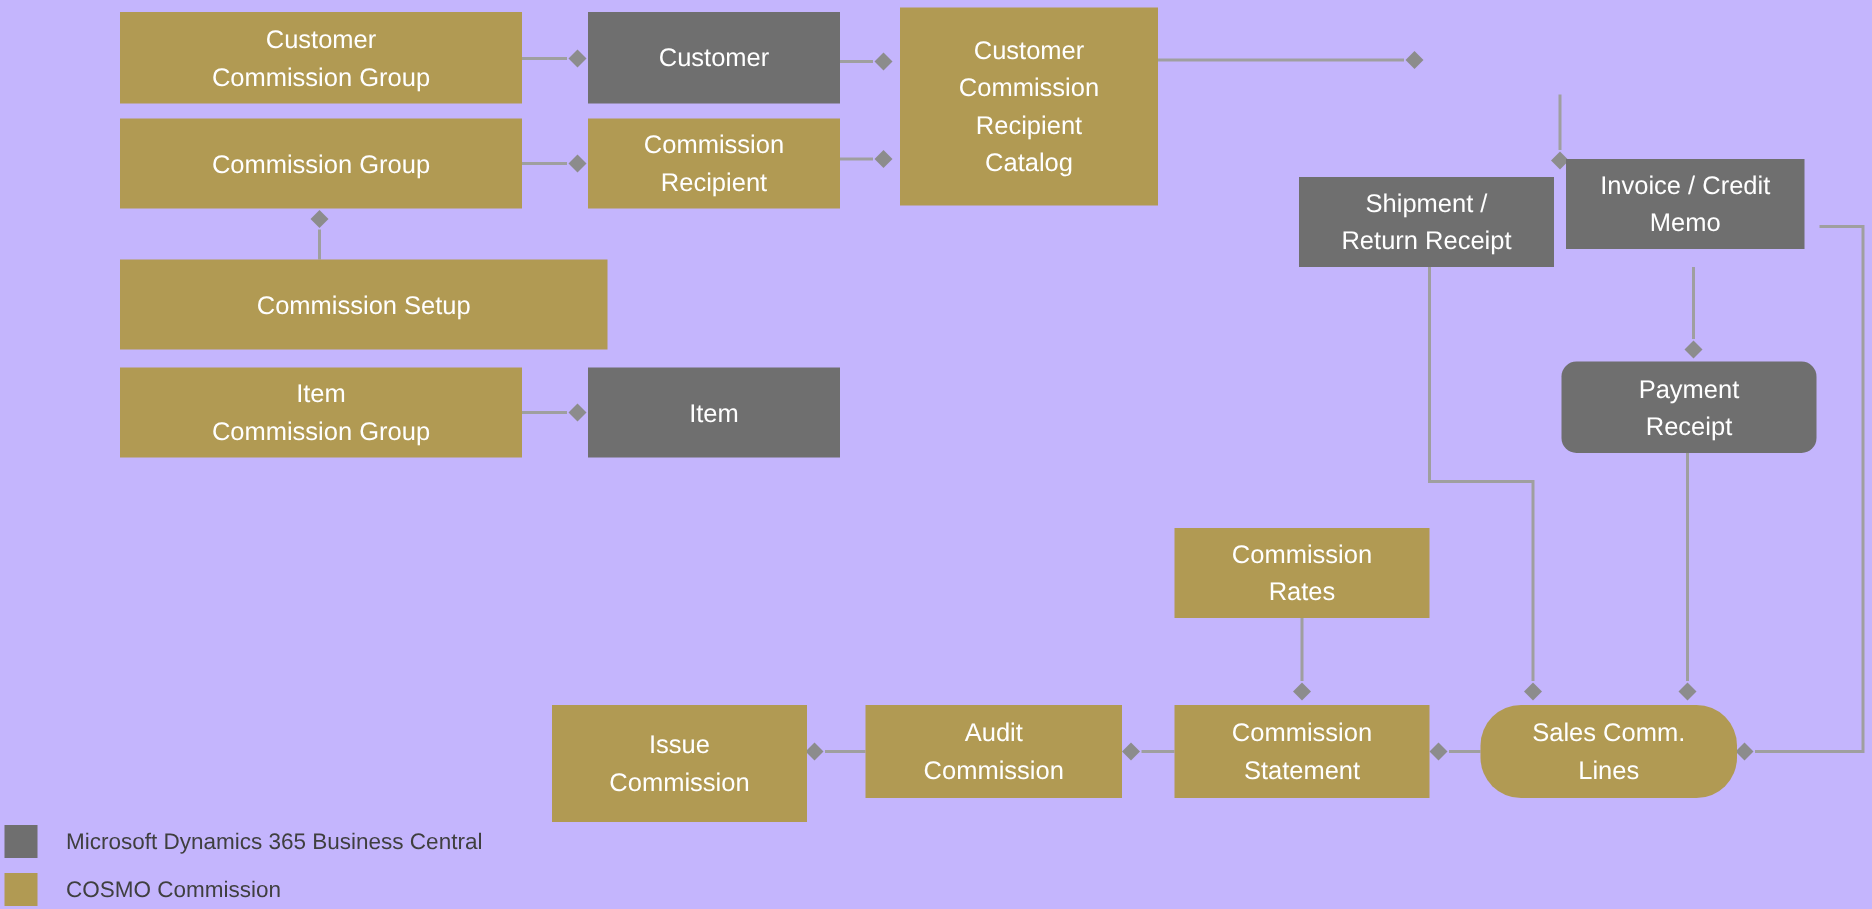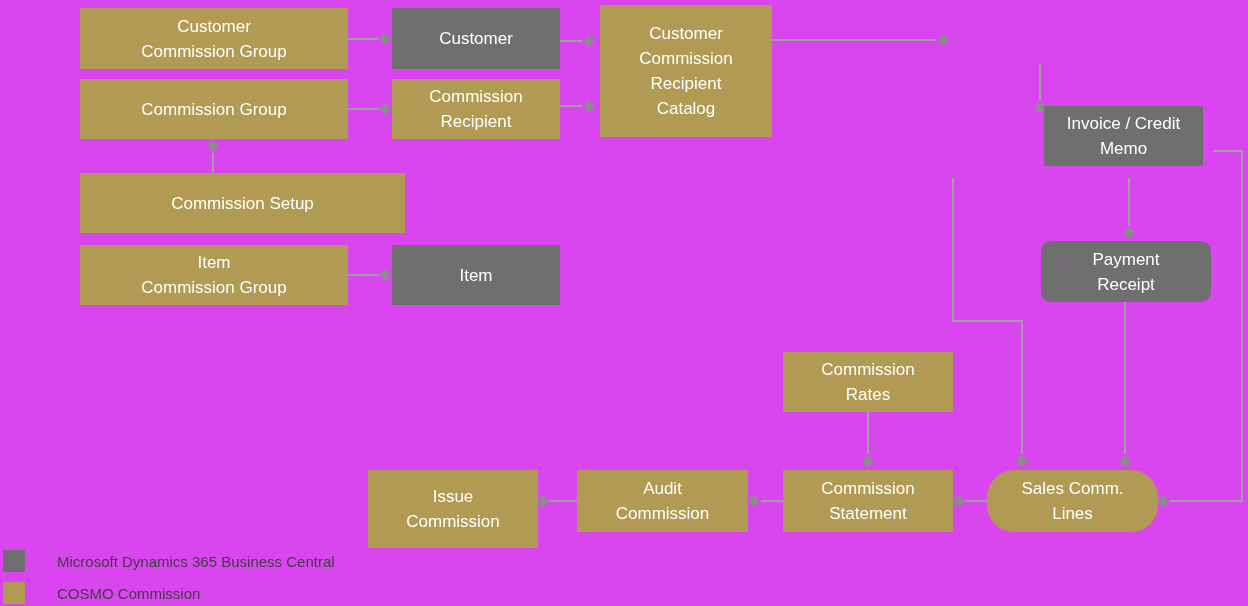--- a/index.html
+++ b/index.html
@@ -1,20 +1,20 @@
 <!DOCTYPE html>
 <html><head>
 <meta charset="utf-8">
 <style>
   html, body { margin: 0; padding: 0; background: #ffffff; }
   #canvas {
     position: relative;
     width: 1248px;
     height: 606px;
-    background: #d946ef;
+    background: #c4b5fd;
     overflow: hidden;
     font-family: "Liberation Sans", "DejaVu Sans", sans-serif;
   }
   #edges-svg {
     position: absolute;
     left: 0; top: 0;
     width: 1248px; height: 606px;
     z-index: 1;
   }
   .edge {
@@ -47,21 +47,21 @@
     left: 3px;
     top: 550px;
     z-index: 2;
     display: flex;
     flex-direction: column;
     gap: 10px;
   }
   .legend-row {
     display: flex;
     align-items: center;
-    gap: 32px;
+    gap: 19px;
   }
   .legend-swatch {
     width: 22px;
     height: 22px;
     flex: 0 0 auto;
   }
   .legend-swatch.dyn   { background: #6f6f6f; }
   .legend-swatch.cosmo { background: #b19a53; }
   .legend-label {
     font-size: 15px;
@@ -133,20 +133,22 @@
   <div class="node cosmo" style="left:392px; top:79px;  width:168px; height:60px;">Commission
 Recipient</div>
   <div class="node cosmo" style="left:600px; top:5px;   width:172px; height:132px;">Customer
 Commission
 Recipient
 Catalog</div>
   <div class="node cosmo" style="left:80px;  top:173px; width:325px; height:60px;">Commission Setup</div>
   <div class="node cosmo" style="left:80px;  top:245px; width:268px; height:60px;">Item
 Commission Group</div>
   <div class="node dyn" style="left:392px; top:245px; width:168px; height:60px;">Item</div>
+  <div class="node dyn" style="left:866px; top:118px; width:170px; height:60px;">Shipment /
+Return Receipt</div>
   <div class="node dyn" style="left:1044px;top:106px; width:159px; height:60px;">Invoice / Credit
 Memo</div>
   <div class="node dyn" style="left:1041px;top:241px; width:170px; height:61px;border-radius:10px;">Payment
 Receipt</div>
   <div class="node cosmo" style="left:783px; top:352px; width:170px; height:60px;">Commission
 Rates</div>
   <div class="node cosmo" style="left:368px; top:470px; width:170px; height:78px;">Issue
 Commission</div>
   <div class="node cosmo" style="left:577px; top:470px; width:171px; height:62px;">Audit
 Commission</div>

